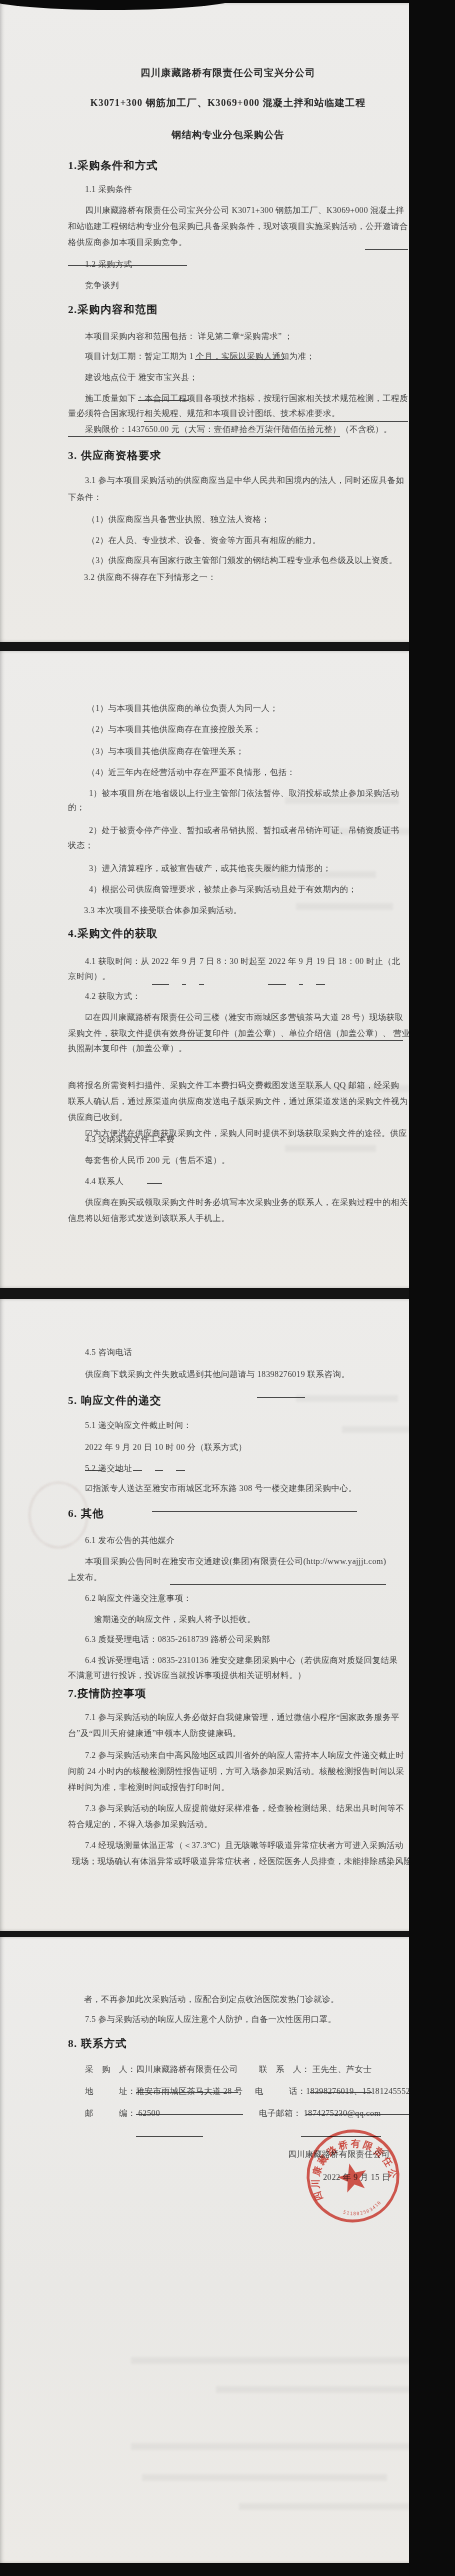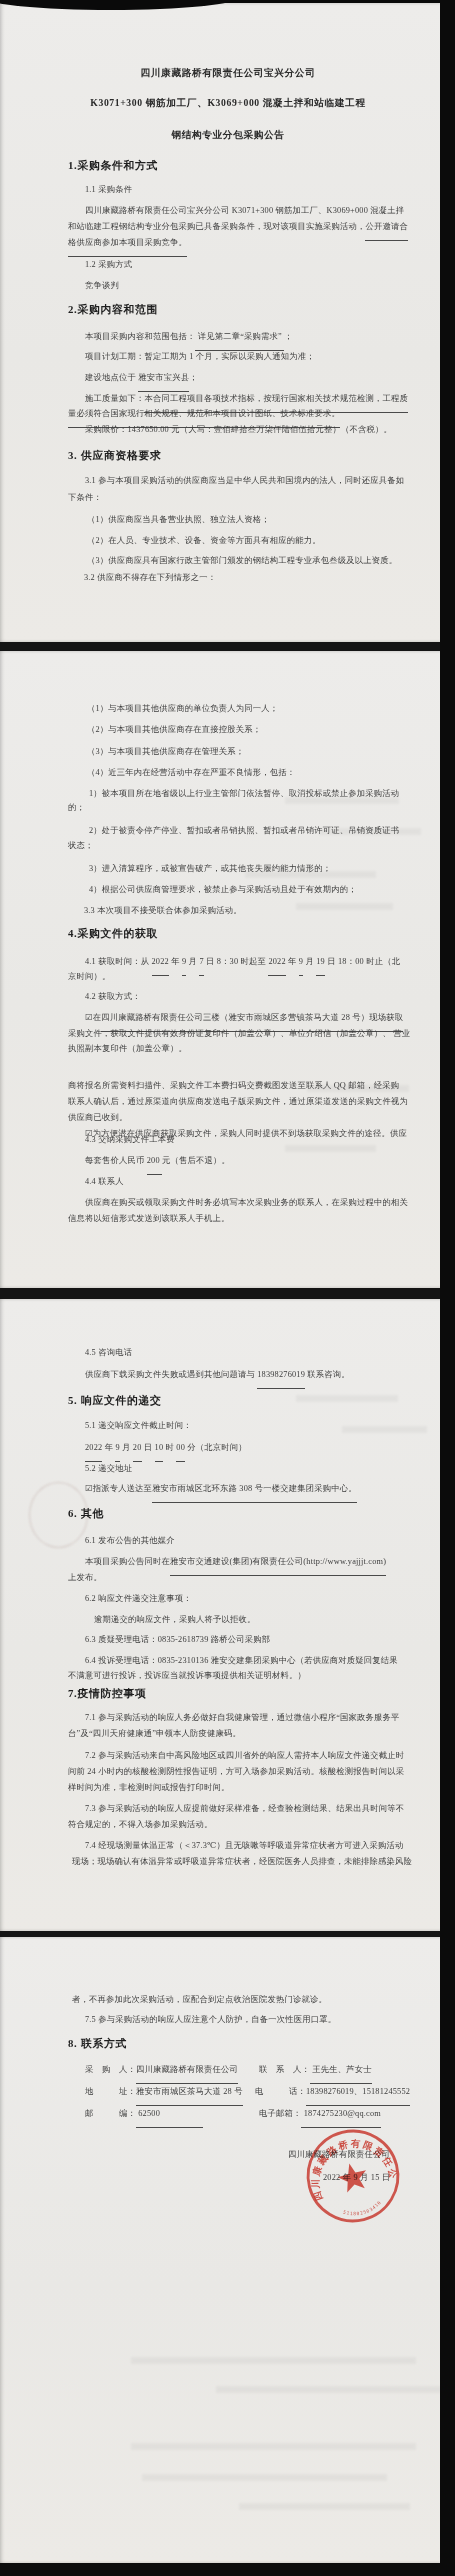--- a/index.html
+++ b/index.html
@@ -1,25 +1,25 @@
 <!DOCTYPE html>
 <html style="font-size:9px"><head>
 <meta charset="utf-8">
 <style>
   html,body{margin:0;padding:0;background:#0b0b0b;}
-  #doc{position:relative;width:440px;height:2576px;background:#d946ef;overflow:hidden;
+  #doc{position:relative;width:409px;height:2576px;background:#d946ef;overflow:hidden;
        font-family:"Liberation Serif","DejaVu Serif",serif;}
   .page{position:absolute;left:0;width:456px;background:linear-gradient(180deg,#edecea 0%,#e9e8e5 55%,#eceae6 100%);
         box-shadow:inset 2.3px 0 4.6px -1.7px rgba(0,0,0,.28), inset -2.3px 0 4.6px -1.7px rgba(0,0,0,.22);}
   .gap{position:absolute;left:0;width:456px;background:#141414;}
   .ln{position:absolute;white-space:nowrap;color:#3c3c3c;font-size:8.3px;letter-spacing:0.2px;}
   .ln.t{font-weight:bold;font-size:9.7px;color:#2a2a2a;letter-spacing:0.6px;}
   .ln.h{font-weight:bold;font-size:10.8px;color:#1f1f1f;letter-spacing:0.7px;}
   .ln.ctr{left:0;width:456px;text-align:center;}
-  .u{border-bottom:0.7px solid #4a4a4a;padding-bottom:9px;}
+  .u{border-bottom:0.7px solid #4a4a4a;padding-bottom:18px;}
   .ghost{position:absolute;background:#555;opacity:.06;filter:blur(1.1px);border-radius:1.1px;}
   .blob{position:absolute;background:#0a0a0a;border-radius:50%;}
   .topbar{position:absolute;left:0;top:0;width:456px;height:2.8px;background:#0a0a0a;}
   .edge3{position:absolute;background:#2b2b2b;opacity:.55;}
   .ghost-seal{position:absolute;width:57px;height:64px;border:1.7px solid rgba(160,125,120,.30);
               border-radius:50%;filter:blur(0.9px);}
   #seal{position:absolute;left:303px;top:2126px;width:100px;height:100px;transform:rotate(-14deg);
         mix-blend-mode:multiply;opacity:.92;}
   .bottombar{position:absolute;left:0;top:2563px;width:456px;height:12.5px;background:#0c0c0c;}
 </style>
@@ -106,21 +106,21 @@
       <div class="ln b" style="top: 1112px; left: 68px;"><span>供应商已收到。</span></div>
       <div class="ln b" style="top: 1134px; left: 85px;"><span>4.3 交纳采购文件工本费</span></div>
       <div class="ln b" style="top: 1155px; left: 85px;"><span>每套售价人民币 </span><span class="u">200 </span><span>元（售后不退）。</span></div>
       <div class="ln b" style="top: 1176px; left: 85px;"><span>4.4 联系人</span></div>
       <div class="ln b" style="top: 1197px; left: 85px;"><span>供应商在购买或领取采购文件时务必填写本次采购业务的联系人，在采购过程中的相关</span></div>
       <div class="ln b" style="top: 1213px; left: 68px;"><span>信息将以短信形式发送到该联系人手机上。</span></div>
       <div class="ln b" style="top: 1347px; left: 85px;"><span>4.5 咨询电话</span></div>
       <div class="ln b" style="top: 1369px; left: 85px;"><span>供应商下载采购文件失败或遇到其他问题请与 </span><span class="u">18398276019</span><span> 联系咨询。</span></div>
       <div class="ln h" style="top: 1394px; left: 68px;"><span>5. 响应文件的递交</span></div>
       <div class="ln b" style="top: 1420px; left: 85px;"><span>5.1 递交响应文件截止时间：</span></div>
-      <div class="ln b" style="top: 1442px; left: 85px;"><span class="u">2022</span><span> 年 </span><span class="u">9</span><span> 月 </span><span class="u">20</span><span> 日 </span><span class="u">10</span><span> 时 </span><span class="u">00</span><span> 分（北京时间）</span></div>
+      <div class="ln b" style="top: 1442px; left: 85px;"><span class="u">2022</span><span> 年 </span><span class="u">9</span><span> 月 </span><span class="u">20</span><span> 日 </span><span class="u">10</span><span> 时 </span><span class="u">00</span><span> 分（联系方式）</span></div>
       <div class="ln b" style="top: 1463px; left: 85px;"><span>5.2 递交地址</span></div>
       <div class="ln b" style="top: 1483px; left: 85px;"><span>☑指派专人送达至</span><span class="u">雅安市雨城区北环东路 308 号一楼交建集团采购中心。</span></div>
       <div class="ln h" style="top: 1507px; left: 68px;"><span>6. 其他</span></div>
       <div class="ln b" style="top: 1535px; left: 85px;"><span>6.1 发布公告的其他媒介</span></div>
       <div class="ln b" style="top: 1556px; left: 85px;"><span>本项目采购公告同时在</span><span class="u">雅安市交通建设(集团)有限责任公司(http://www.yajjjt.com)</span></div>
       <div class="ln b" style="top: 1572px; left: 68px;"><span>上发布。</span></div>
       <div class="ln b" style="top: 1593px; left: 85px;"><span>6.2 响应文件递交注意事项：</span></div>
       <div class="ln b" style="top: 1614px; left: 94px;"><span>逾期递交的响应文件，采购人将予以拒收。</span></div>
       <div class="ln b" style="top: 1634px; left: 85px;"><span>6.3 质疑受理电话：0835-2618739 路桥公司采购部</span></div>
       <div class="ln b" style="top: 1655px; left: 85px;"><span>6.4 投诉受理电话：0835-2310136 雅安交建集团采购中心（若供应商对质疑回复结果</span></div>
@@ -128,21 +128,21 @@
       <div class="ln h" style="top: 1687px; left: 68px;"><span>7.疫情防控事项</span></div>
       <div class="ln b" style="top: 1712px; left: 85px;"><span>7.1 参与采购活动的响应人务必做好自我健康管理，通过微信小程序“国家政务服务平</span></div>
       <div class="ln b" style="top: 1728px; left: 68px;"><span>台”及“四川天府健康通”申领本人防疫健康码。</span></div>
       <div class="ln b" style="top: 1750px; left: 85px;"><span>7.2 参与采购活动来自中高风险地区或四川省外的响应人需持本人响应文件递交截止时</span></div>
       <div class="ln b" style="top: 1766px; left: 68px;"><span>间前 24 小时内的核酸检测阴性报告证明，方可入场参加采购活动。核酸检测报告时间以采</span></div>
       <div class="ln b" style="top: 1782px; left: 68px;"><span>样时间为准，非检测时间或报告打印时间。</span></div>
       <div class="ln b" style="top: 1803px; left: 85px;"><span>7.3 参与采购活动的响应人应提前做好采样准备，经查验检测结果、结果出具时间等不</span></div>
       <div class="ln b" style="top: 1819px; left: 68px;"><span>符合规定的，不得入场参加采购活动。</span></div>
       <div class="ln b" style="top: 1840px; left: 85px;"><span>7.4 经现场测量体温正常（＜37.3℃）且无咳嗽等呼吸道异常症状者方可进入采购活动</span></div>
       <div class="ln b" style="top: 1856px; left: 64px; margin-left: 8px;"><span>现场；现场确认有体温异常或呼吸道异常症状者，经医院医务人员排查，未能排除感染风险</span></div>
-      <div class="ln b" style="top: 1994px; left: 72px; font-family: Liberation Mono, monospace;"><span>者，不再参加此次采购活动，应配合到定点收治医院发热门诊就诊。</span></div>
+      <div class="ln b" style="top: 1994px; left: 84px; font-family: Liberation Mono, monospace;"><span>者，不再参加此次采购活动，应配合到定点收治医院发热门诊就诊。</span></div>
       <div class="ln b" style="top: 2014px; left: 85px;"><span>7.5 参与采购活动的响应人应注意个人防护，自备一次性医用口罩。</span></div>
       <div class="ln h" style="top: 2037px; left: 68px;"><span>8. 联系方式</span></div>
       <div class="ln b" style="top: 2064px; left: 85px;"><span>采　购　人：</span><span class="u">四川康藏路桥有限责任公司</span></div>
       <div class="ln b" style="top: 2064px; left: 259px;"><span>联　系　人：</span><span class="u"> 王先生、芦女士</span></div>
       <div class="ln b" style="top: 2086px; left: 85px;"><span>地　　　址：</span><span class="u">雅安市雨城区茶马大道 28 号</span></div>
       <div class="ln b" style="top: 2086px; left: 255px;"><span>电　　　话：</span><span class="u">18398276019、15181245552</span></div>
       <div class="ln b" style="top: 2108px; left: 85px;"><span>邮　　　编：</span><span class="u">  62500　　　　　</span></div>
       <div class="ln b" style="top: 2108px; left: 259px;"><span>电子邮箱：</span><span class="u"> 1874275230@qq.com </span></div>
       <div class="ln b" style="top: 2149px; left: 288px;"><span>四川康藏路桥有限责任公司</span></div>
       <div class="ln b" style="top: 2172px; left: 323px;"><span>2022 年 9 月 15 日</span></div>

